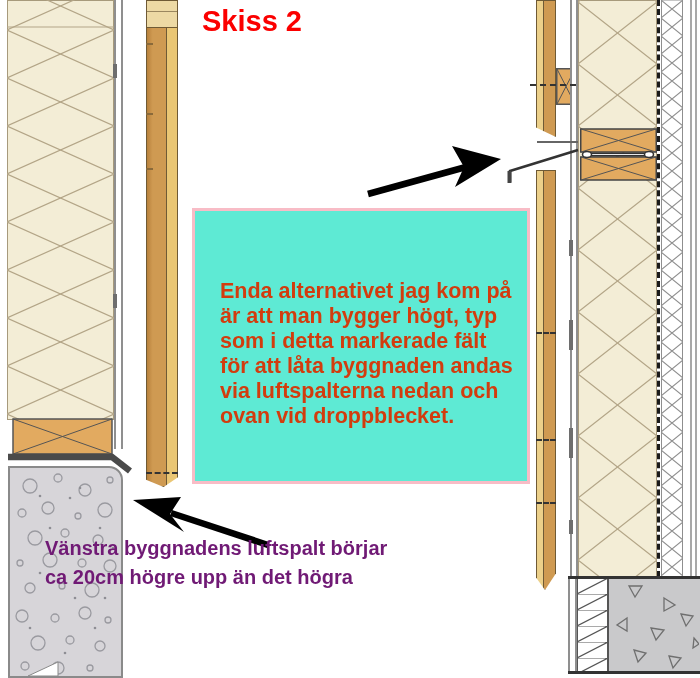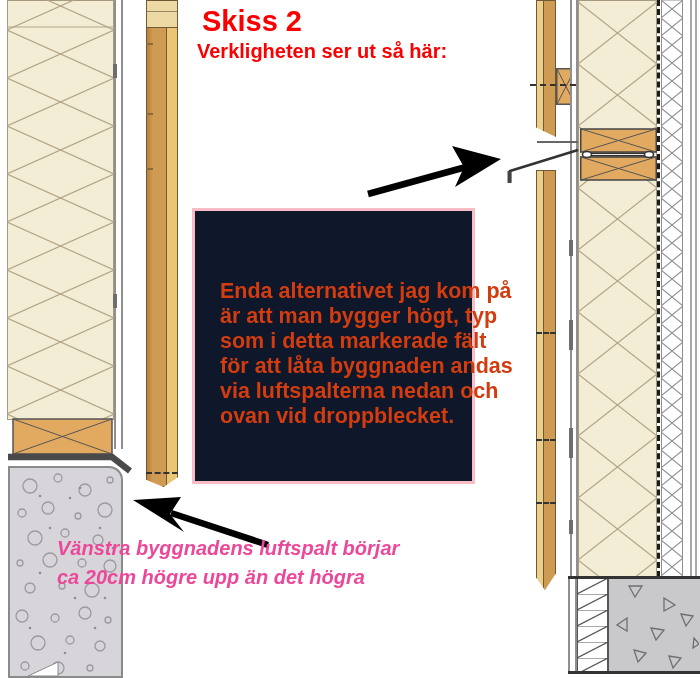--- a/index.html
+++ b/index.html
@@ -15,25 +15,25 @@
   }
   .subtitle{
     left:197px;top:40px;font-size:20px;font-weight:bold;color:#fb0000;
     white-space:pre;line-height:23px;z-index:40;
   }
   .note-right{
     left:184px;top:106px;font-size:20px;font-weight:bold;color:#111;
     white-space:pre;line-height:26px;z-index:40;
   }
   .note-left{
-    left:57px;top:534px;font-size:20px;font-weight:bold;color:#ec4899;
-    white-space:pre;line-height:29px;z-index:40;font-style:italic;
+    left:45px;top:534px;font-size:20px;font-weight:bold;color:#701a75;
+    white-space:pre;line-height:29px;z-index:40;
   }
   .callout-box{
-    left:192px;top:208px;width:283px;height:276px;background:#0f172a;
+    left:192px;top:208px;width:338px;height:276px;background:#5eead4;
     border:3px solid #f8bcc6;box-sizing:border-box;z-index:20;
   }
   .callout-text{
     margin:68px 0 0 25px;font-size:21.5px;font-weight:bold;color:#d23c0e;
     white-space:pre;line-height:25px;width:max-content;
   }
   
   .clad{background:#fff;box-sizing:border-box;
         border-left:2px solid #8f8f8f;border-right:2px solid #8f8f8f;}
   .clad-tick{width:4px;background:#6e6e6e;z-index:6;}
@@ -256,17 +256,16 @@
       <polygon points="501,159 452,146 464,167 455,187" fill="#000"></polygon>
     </g>
 
     <g>
       <line x1="171" y1="513" x2="268" y2="545" stroke="#000" stroke-width="6.5"></line>
       <polygon points="133,500 181,497 170,514 184,532" fill="#000"></polygon>
     </g>
   </svg>
 
   <div class="abs title">Skiss 2</div>
-  <div class="abs subtitle">Verkligheten ser ut så här:</div>
   <div class="abs note-left">Vänstra byggnadens luftspalt börjar
 ca 20cm högre upp än det högra</div>
 
 </div>
 
 </body></html>

